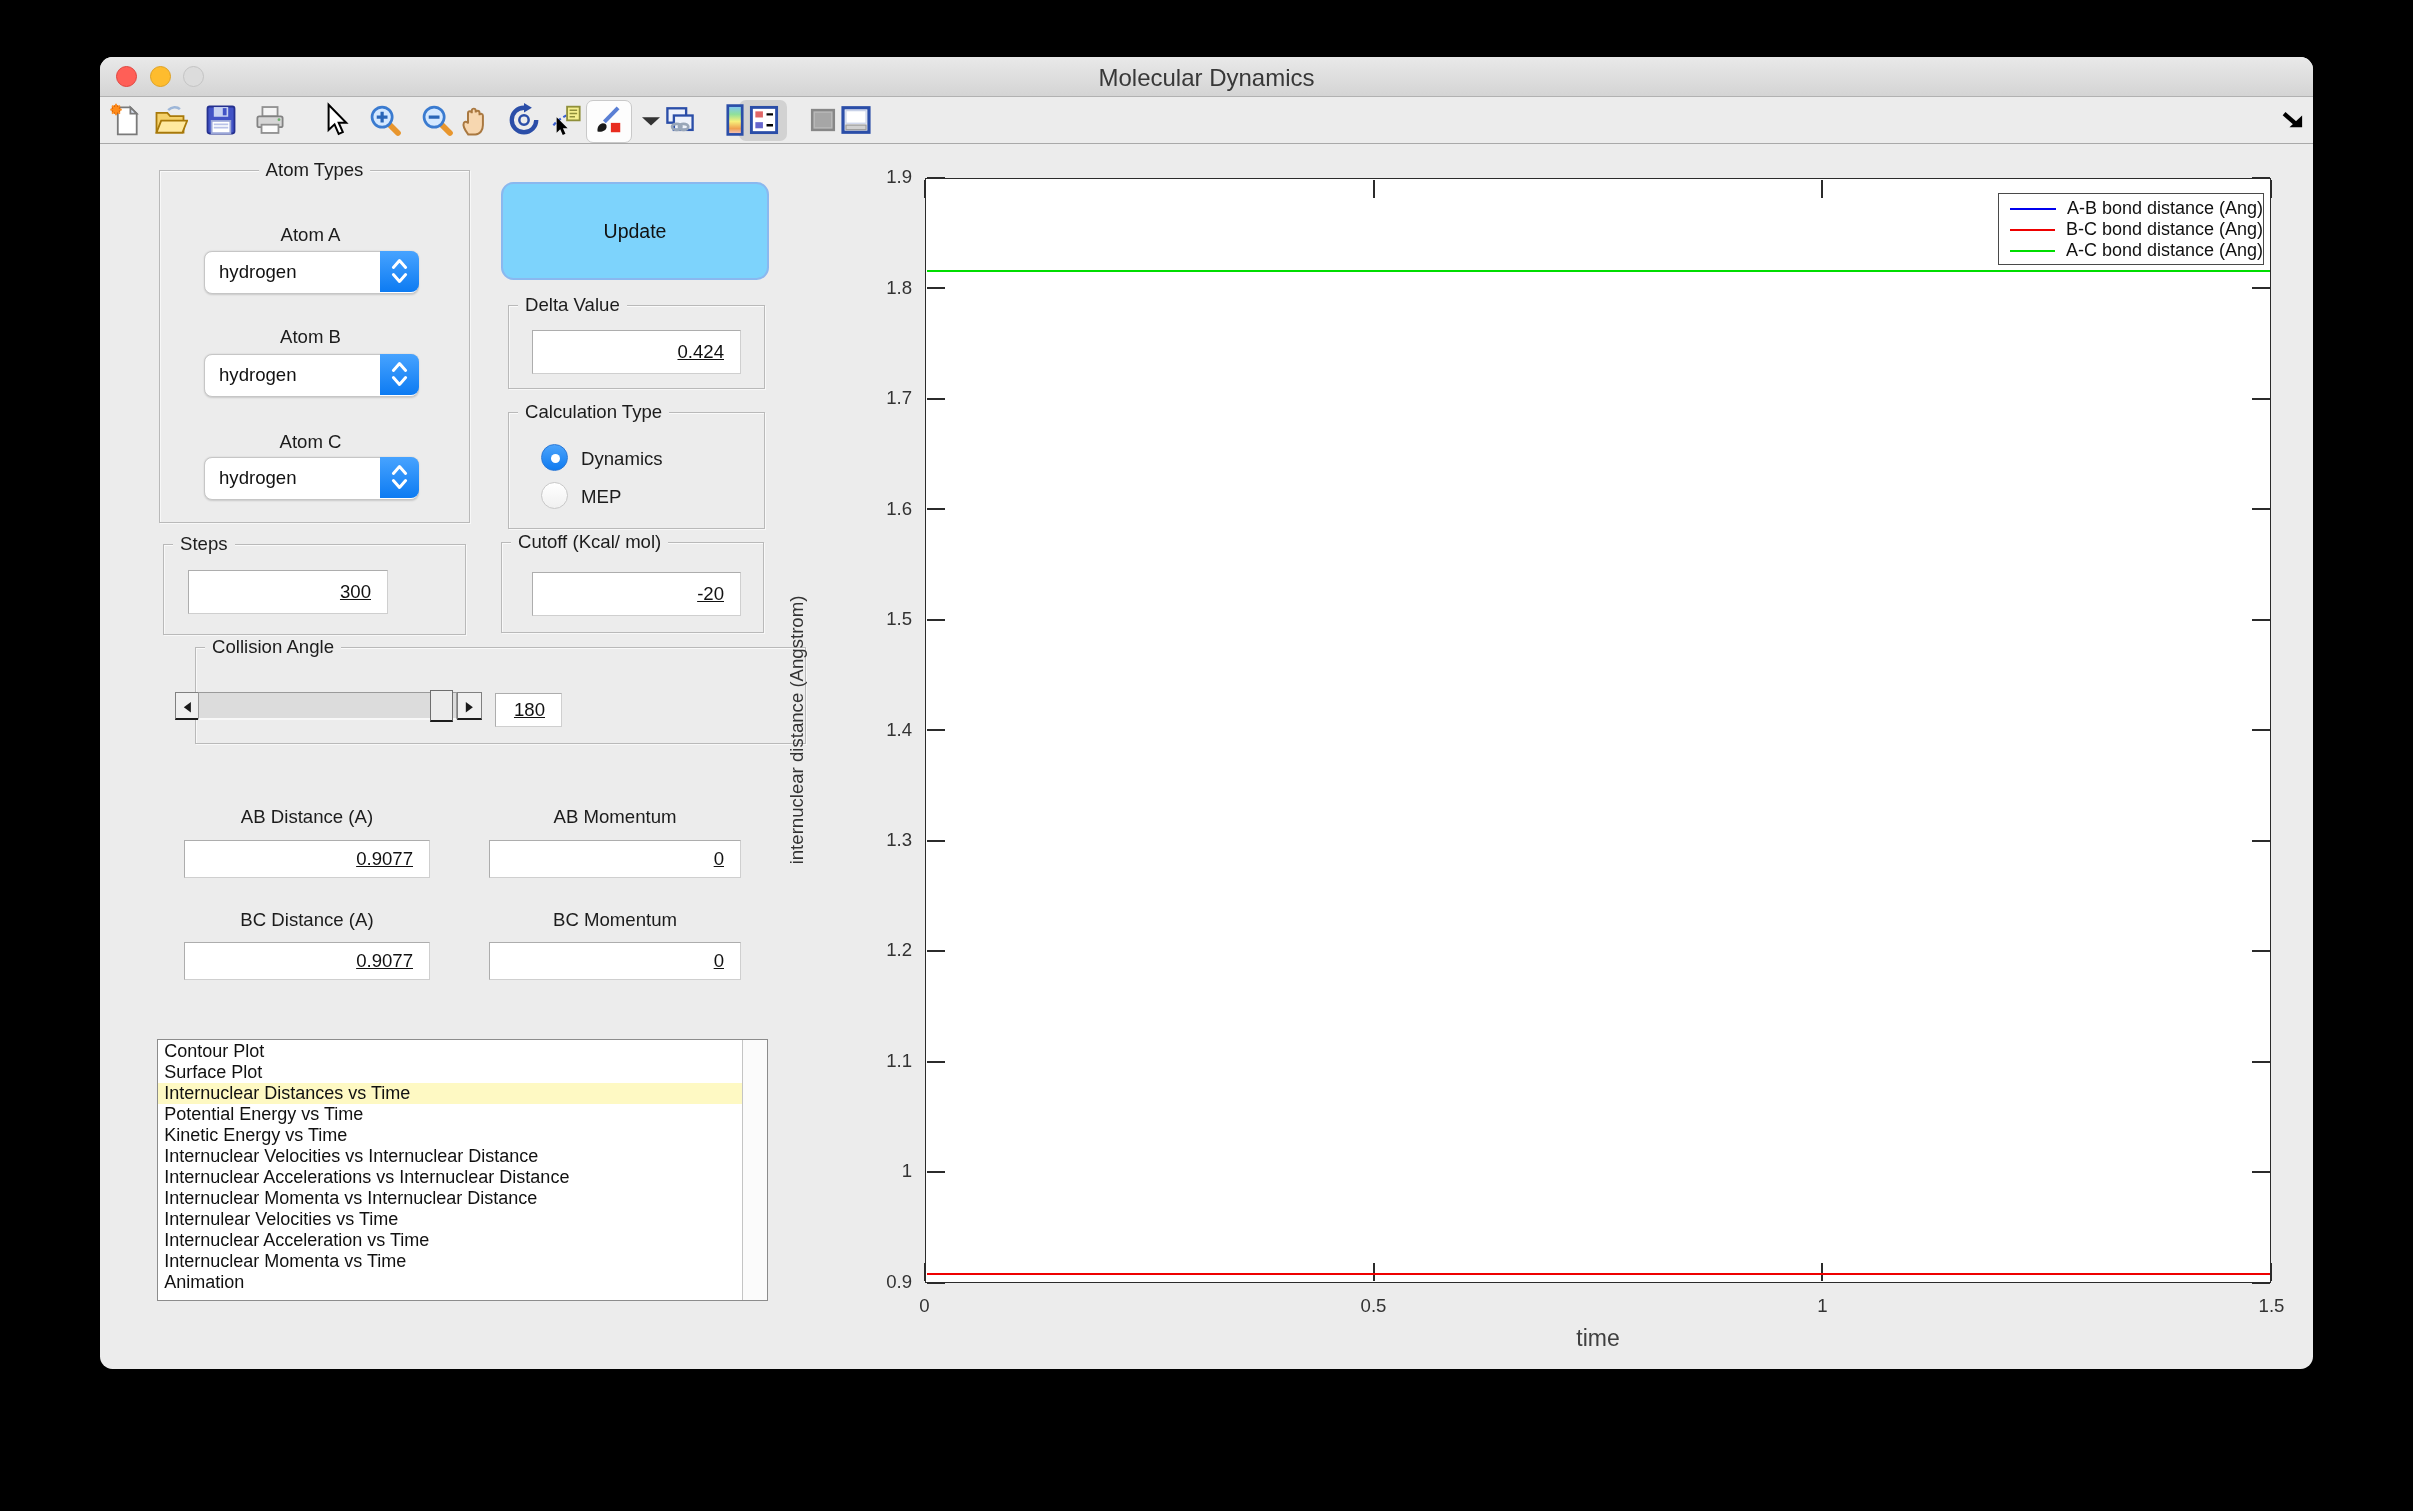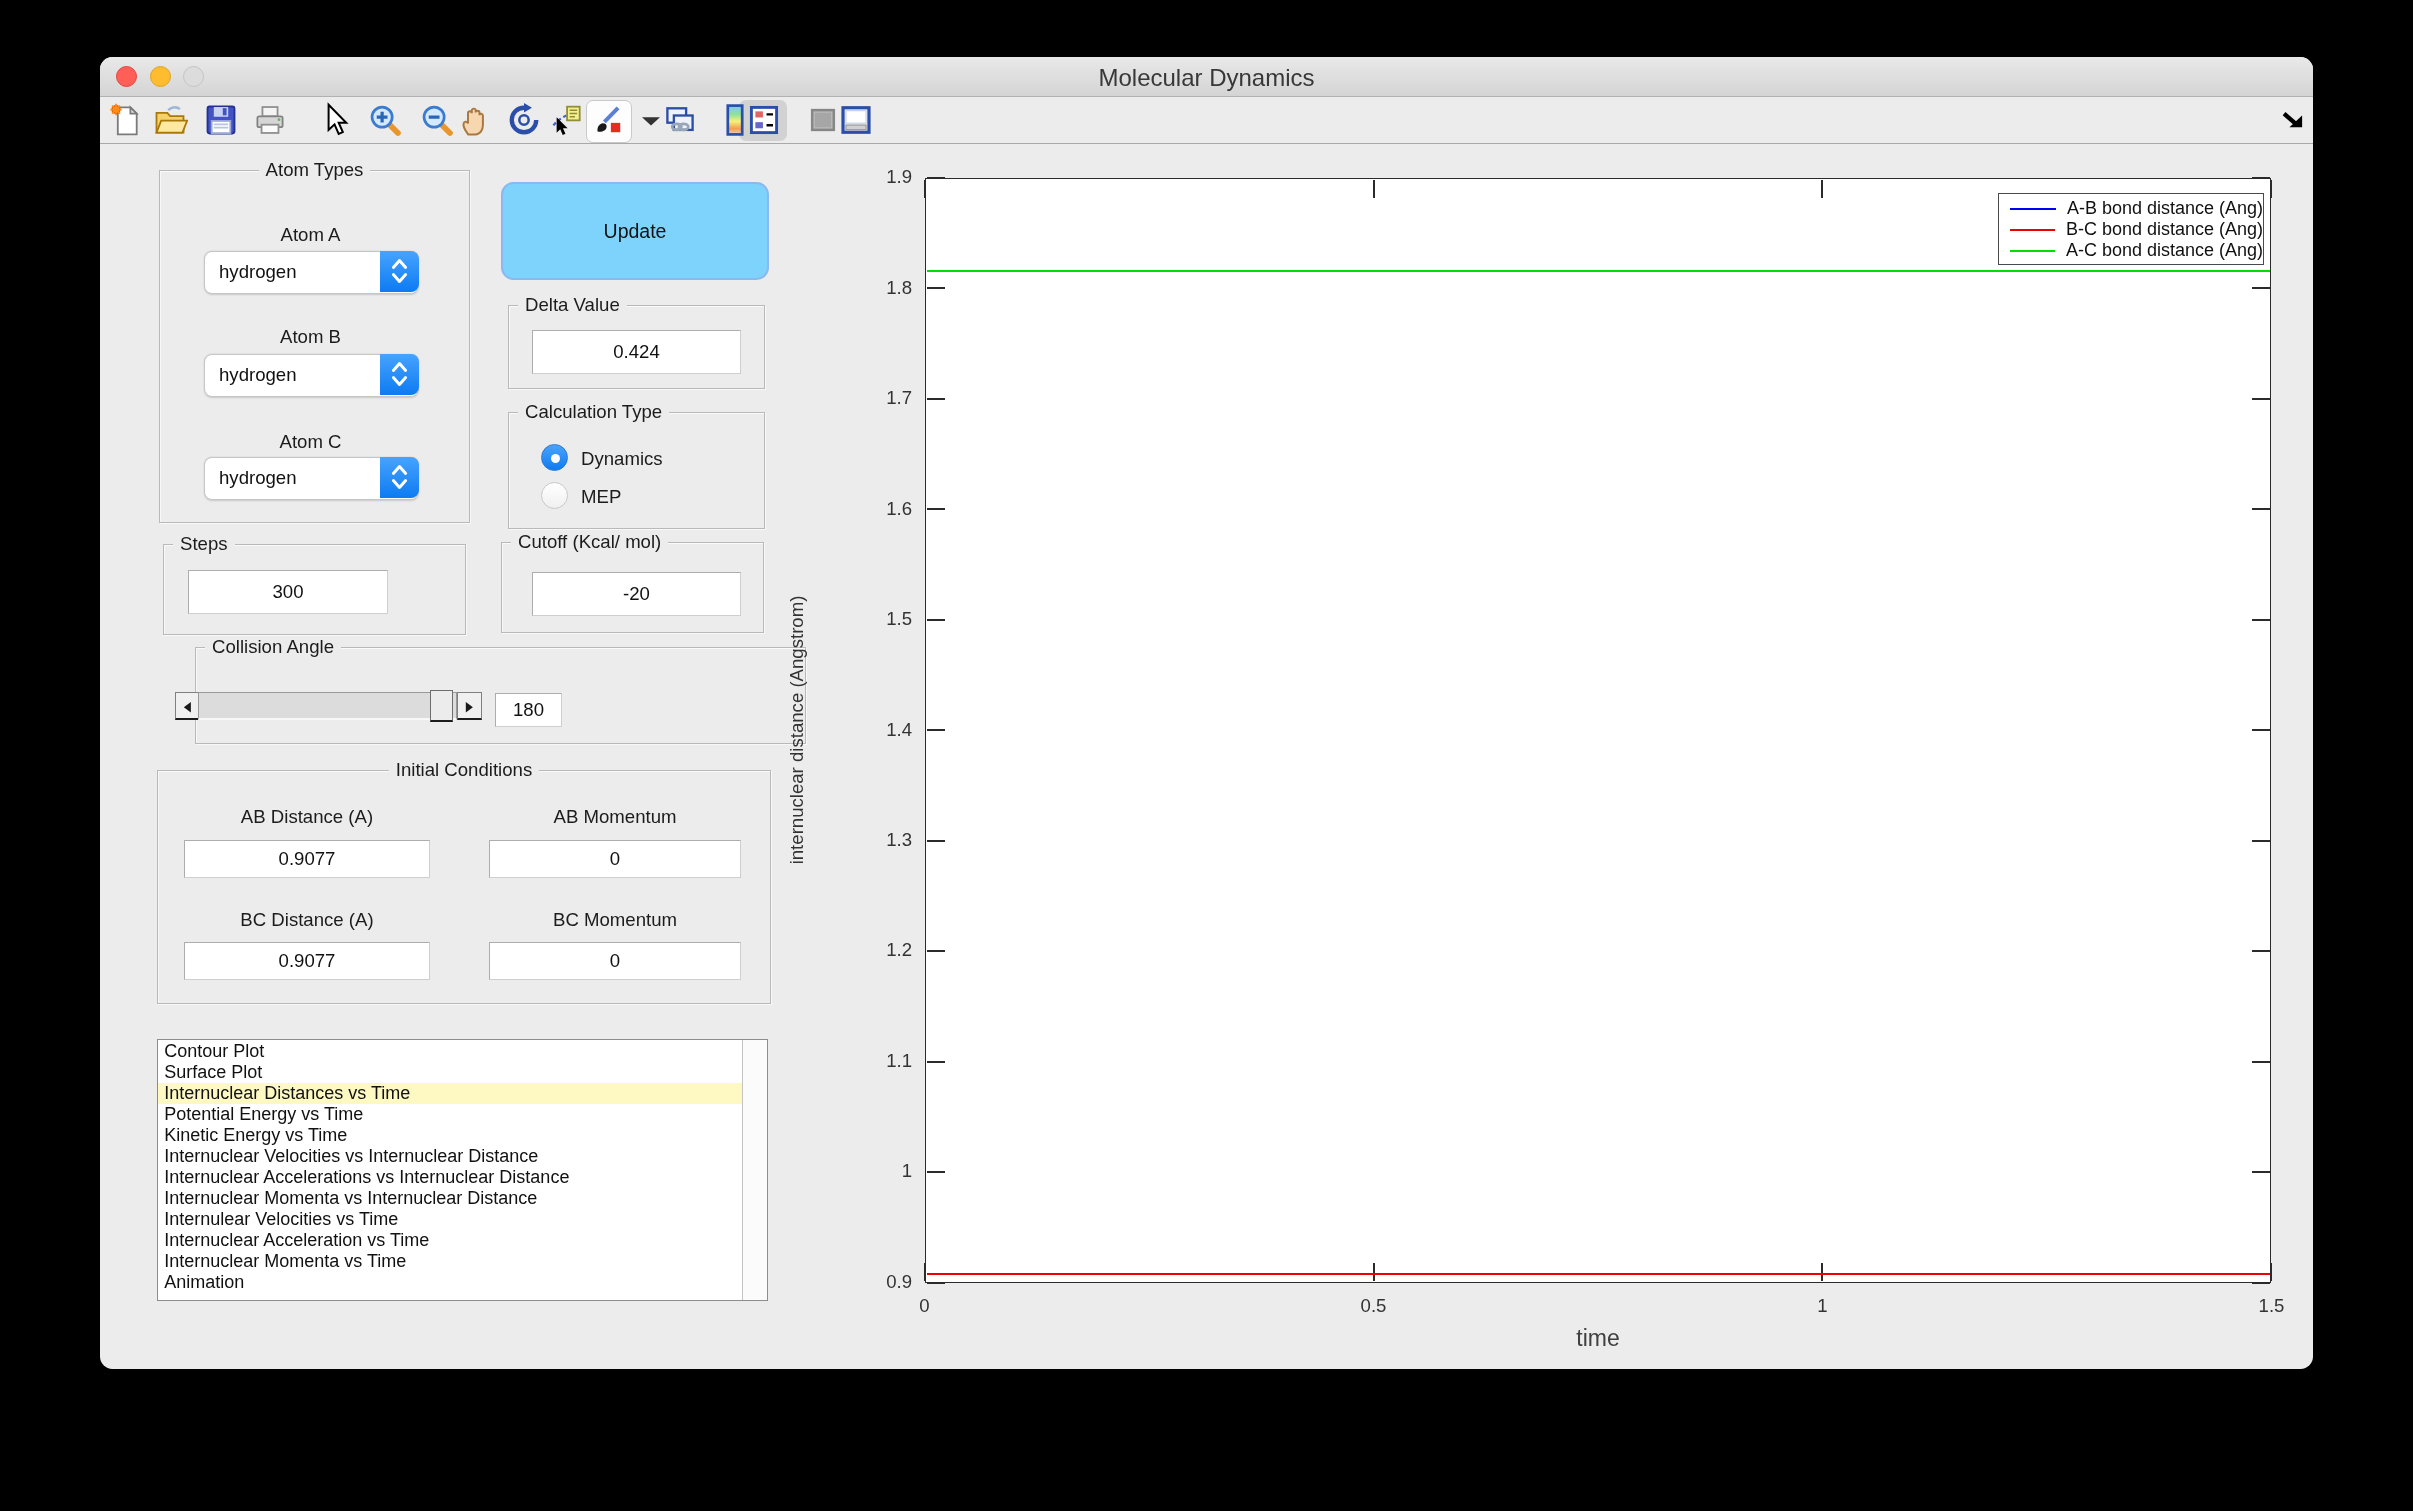--- a/index.html
+++ b/index.html
@@ -26,21 +26,21 @@
   
   .gbox{position:absolute;border:1.8px solid #b9b9b9;box-sizing:border-box;
         box-shadow:0.9px 0.9px 0 #fafafa, inset 0.9px 0.9px 0 #fafafa;}
   .gtitle{position:absolute;top:-12.4px;background:#ececec;padding:0 7px;font-size:18.6px;
           color:#1c1c1c;white-space:nowrap;}
   .gtitle.center{left:50%;transform:translateX(-50%);}
   .gtitle.left{left:9px;}
   .lbl{position:absolute;font-size:18.6px;color:#1c1c1c;text-align:center;}
   .edit{position:absolute;box-sizing:border-box;background:#fff;
         border:1.8px solid #adadad;border-right-color:#cfcfcf;border-bottom-color:#cfcfcf;
-        font-family:"Liberation Sans",sans-serif;font-size:18.6px;color:#111;text-align:center;padding:0;}
+        font-family:"Liberation Sans",sans-serif;font-size:18.6px;color:#111;text-align:right;padding:16px;text-decoration:underline;}
   
   .popup{position:absolute;height:41px;background:#fff;border:0.9px solid #c6c6c6;border-radius:8px;
          box-shadow:0 0.9px 1.8px rgba(0,0,0,.15);}
   .popup .ptext{position:absolute;left:14px;top:9px;font-size:18.6px;color:#111;}
   .popup .pcap{position:absolute;right:-0.9px;top:-0.9px;width:39px;height:41px;border-radius:0 8px 8px 0;
          background:linear-gradient(#47a3ff,#0d7bf2);}
   .popup .pcap svg{position:absolute;left:9px;top:6.2px;}
   
   #update-btn{position:absolute;left:401px;top:125px;width:268px;height:98px;background:#7dd3fc;
       border:2.7px solid #8ab8ef;border-radius:12.4px;font-family:"Liberation Sans",sans-serif;
@@ -301,23 +301,20 @@
   </div>
   <div class="sl-track" style="left:98px;top:635px;width:259px;"></div>
   <div class="sl-thumb" style="left:330px;top:633px;"></div>
   <div class="sl-arrow" style="left:357px;top:635px;width:25px;">
     <svg width="10.7" height="12.4" viewBox="0 0 12 14">
         <polygon points="2,1 2,13 10,7" fill="#1a1a1a"></polygon>
       </svg>
   </div>
   <input class="edit" style="left: 395px; top: 636px; width: 67px; height: 34px;" value="180">
 
-  <div class="gbox" style="left:57px;top:713px;width:614px;height:234px;">
-    <div class="gtitle center">Initial Conditions</div>
-  </div>
   <div class="lbl" style="left:84px;top:749px;width:246px;">AB Distance (A)</div>
   <input class="edit" style="left: 84px; top: 783px; width: 246px; height: 38px;" value="0.9077">
   <div class="lbl" style="left:389px;top:749px;width:252px;">AB Momentum</div>
   <input class="edit" style="left: 389px; top: 783px; width: 252px; height: 38px;" value="0">
   <div class="lbl" style="left:84px;top:852px;width:246px;">BC Distance (A)</div>
   <input class="edit" style="left: 84px; top: 885px; width: 246px; height: 38px;" value="0.9077">
   <div class="lbl" style="left:389px;top:852px;width:252px;">BC Momentum</div>
   <input class="edit" style="left: 389px; top: 885px; width: 252px; height: 38px;" value="0">
 
   <div id="plot-list">

